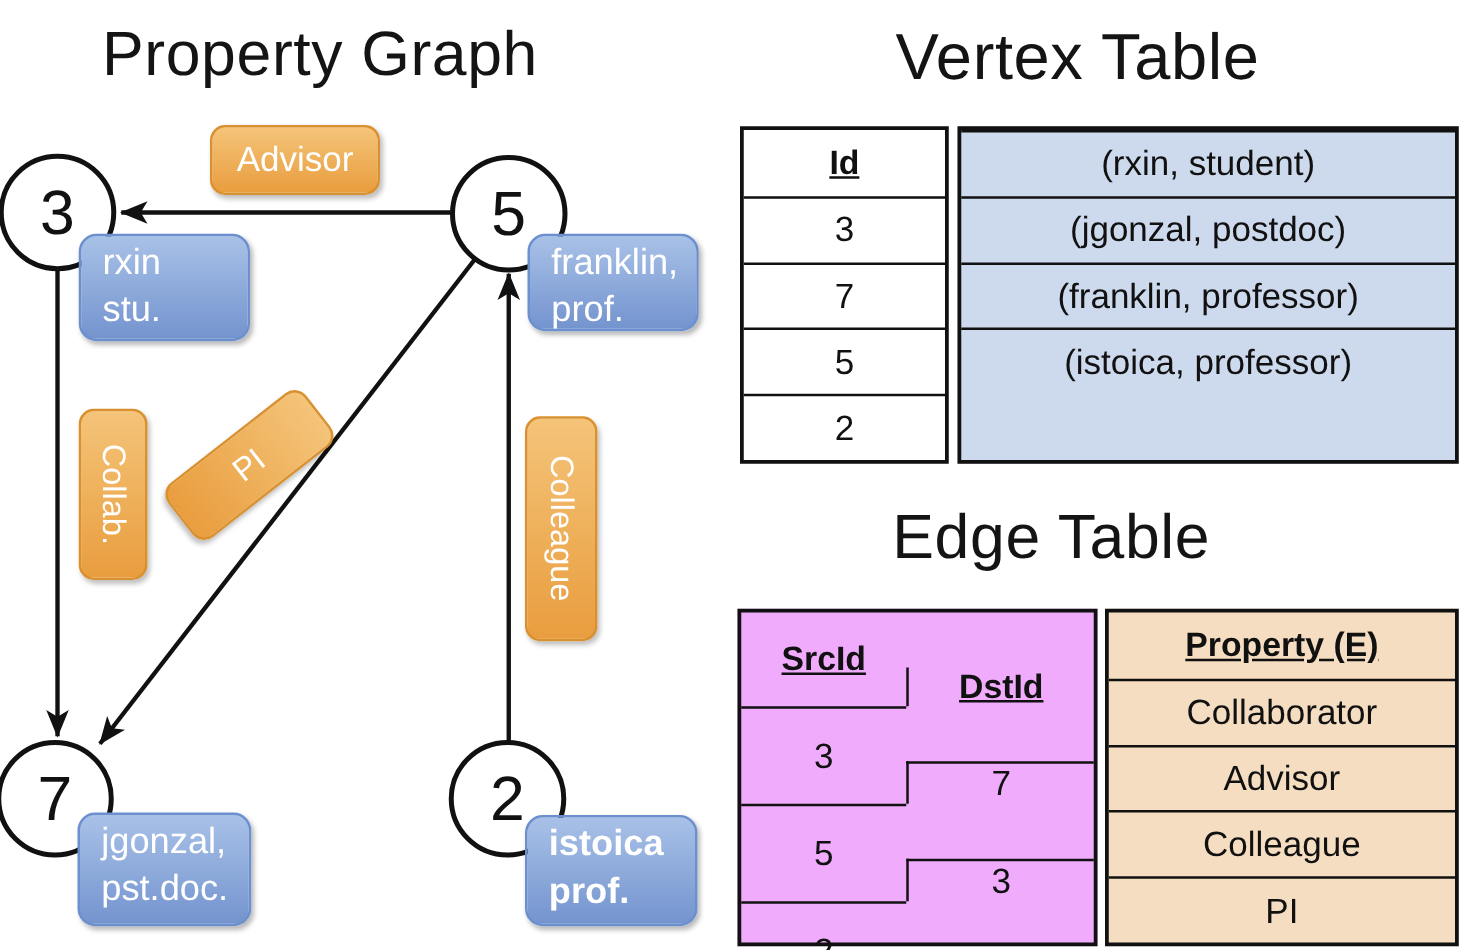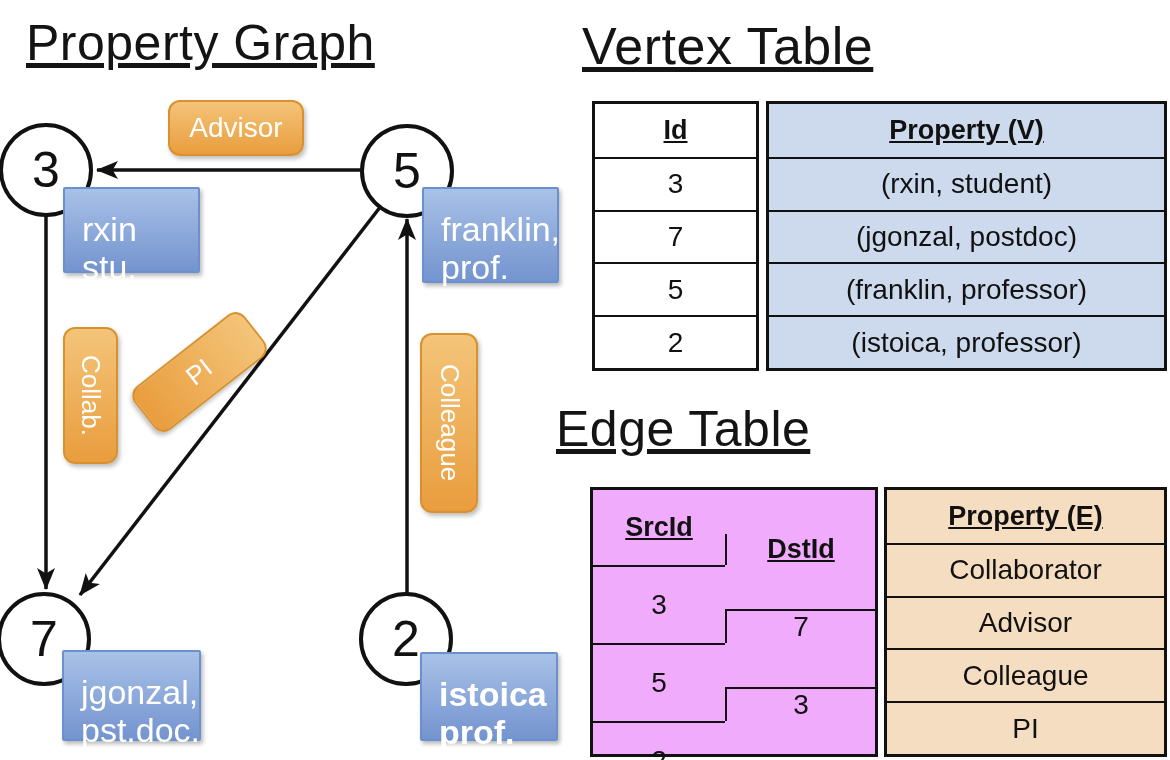--- a/index.html
+++ b/index.html
@@ -1,36 +1,36 @@
 <!DOCTYPE html>
 <html><head>
 <meta charset="utf-8">
 <style>
   html,body{margin:0;padding:0;background:#fff;}
   .stage{position:relative;width:1170px;height:760px;background:#fff;overflow:hidden;
          font-family:"Liberation Sans",sans-serif;color:#111;}
-  .title{position:absolute;text-align:left;font-weight:300;letter-spacing:.5px;color:#141414;text-decoration:underline;}
+  .title{position:absolute;text-align:center;font-weight:300;letter-spacing:.5px;color:#141414;}
   .pg-title{left:26px;top:14px;width:460px;font-size:50px;}
   .vt-title{left:582px;top:16px;width:560px;font-size:52px;}
   .et-title{left:556px;top:400px;width:570px;font-size:50px;}
 
   
   .edges{position:absolute;left:0;top:0;pointer-events:none;}
   .node{position:absolute;width:94px;height:94px;box-sizing:border-box;border:4px solid #111;
         border-radius:50%;background:#fff;display:flex;align-items:center;justify-content:center;
         font-size:50px;font-weight:300;z-index:2;}
   .n3{left:-1px;top:123px;} .n5{left:360px;top:124px;} .n7{left:-3px;top:592px;} .n2{left:359px;top:592px;}
 
-  .vprop{position:absolute;box-sizing:border-box;border-radius:2px;z-index:3;
+  .vprop{position:absolute;box-sizing:border-box;border-radius:14px;z-index:3;
          background:linear-gradient(#a6bfe6,#7removed 0);
          background:linear-gradient(#a8c1e7,#7494cf);
-         border:2px solid #6b90cd;color:#fff;font-size:34px;line-height:38px;
-         padding:21px 6px 5px 17px;box-shadow:2px 3px 4px rgba(0,0,0,.28);}
+         border:2px solid #6b90cd;color:#fff;font-size:29px;line-height:38px;
+         padding:2px 6px 5px 17px;box-shadow:2px 3px 4px rgba(0,0,0,.28);}
   .bx-rxin{left:63px;top:187px;width:137px;height:86px;}
-  .bx-franklin{left:422px;top:187px;width:137px;height:96px;}
+  .bx-franklin{left:422px;top:187px;width:137px;height:78px;}
   .bx-jgonzal{left:62px;top:650px;width:139px;height:91px;}
   .bx-istoica{left:420px;top:652px;width:138px;height:89px;font-weight:bold;}
 
   .eprop{position:absolute;box-sizing:border-box;border-radius:12px;z-index:1;
          background:linear-gradient(#f4c479,#e99d3e);border:2px solid #d8912e;color:#fff;
          display:flex;align-items:center;justify-content:center;
          box-shadow:2px 3px 4px rgba(0,0,0,.25);}
   .lb-advisor{left:168px;top:100px;width:136px;height:56px;font-size:28px;}
   .lb-collab{left:63px;top:327px;width:55px;height:137px;font-size:26px;}
   .lb-colleague{left:420px;top:333px;width:58px;height:180px;font-size:26px;}
@@ -119,21 +119,20 @@
     <div class="title vt-title">Vertex Table</div>
 
     <div class="colblock vt-id">
       <div class="cell hd">Id</div>
       <div class="cell bt">3</div>
       <div class="cell bt">7</div>
       <div class="cell bt">5</div>
       <div class="cell bt">2</div>
     </div>
     <div class="colblock vt-prop">
-      <div class="cell hd">Property (V)</div>
       <div class="cell bt">(rxin, student)</div>
       <div class="cell bt">(jgonzal, postdoc)</div>
       <div class="cell bt">(franklin, professor)</div>
       <div class="cell bt">(istoica, professor)</div>
     </div>
   </div>
 
   <div>
     <div class="title et-title">Edge Table</div>
 

